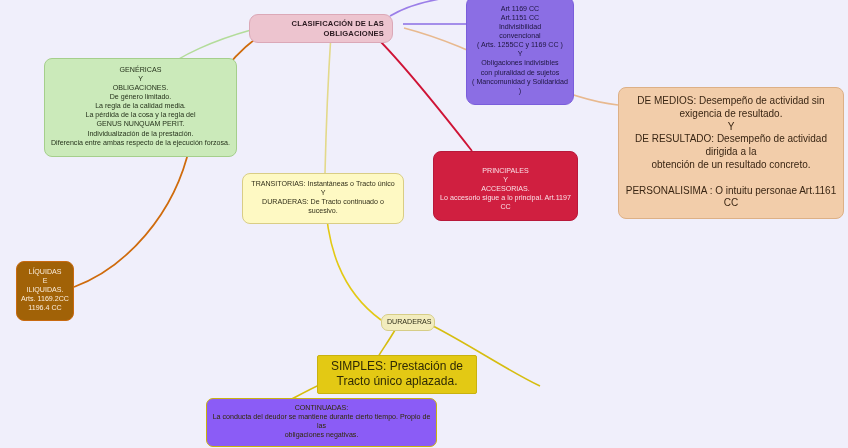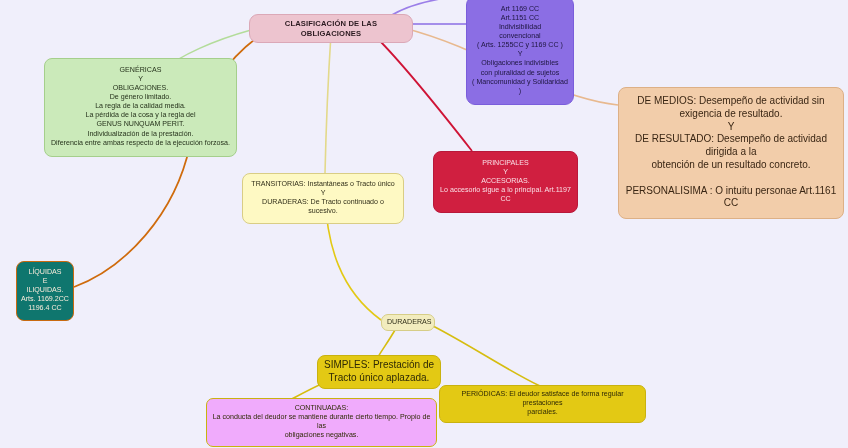--- a/index.html
+++ b/index.html
@@ -30,29 +30,30 @@
     box-sizing: border-box;
     text-align: center;
     white-space: pre-line;
     line-height: 1.28;
   }
 
   
   .n-root {
     left: 249px;
     top: 14px;
-    width: 164px;
+    width: 144px;
     padding: 4px 8px;
     background: #edc4cf;
     border: 1px solid #dba8b7;
     border-radius: 9px;
     font-size: 7.6px;
     font-weight: bold;
     color: #2b1a20;
     letter-spacing: 0.15px;
+    text-align: right;
   }
 
   
   .n-genericas {
     left: 44px;
     top: 58px;
     width: 193px;
     padding: 7px 5px 8px 5px;
     background: #cbeaba;
     border: 1px solid #a5cf8c;
@@ -85,21 +86,21 @@
     border-radius: 8px;
     font-size: 10px;
     color: #3a2614;
   }
 
   
   .n-principales {
     left: 433px;
     top: 151px;
     width: 145px;
-    padding: 7px 4px 8px 4px;
+    padding: 15px 4px 8px 4px;
     background: #d01f40;
     border: 1px solid #b8183a;
     border-radius: 8px;
     font-size: 7.1px;
     color: #fadfe6;
   }
 
   
   .n-transitorias {
     left: 242px;
@@ -112,21 +113,21 @@
     font-size: 7.1px;
     color: #32301a;
   }
 
   
   .n-liquidas {
     left: 16px;
     top: 261px;
     width: 58px;
     padding: 6px 3px 7px 3px;
-    background: #0f766e;
+    background: #a16207;
     border: 1px solid #c96a10;
     border-radius: 8px;
     font-size: 7.1px;
     color: #fbeddc;
   }
 
   
   .n-duraderas {
     left: 381px;
     top: 314px;
@@ -137,26 +138,26 @@
     border-radius: 7px;
     font-size: 7.1px;
     color: #32301a;
     text-align: right;
   }
 
   
   .n-simples {
     left: 317px;
     top: 355px;
-    width: 124px;
+    width: 160px;
     padding: 3px 5px;
     background: #e3c914;
     border: 1px solid #c9b20f;
-    border-radius: 8px;
-    font-size: 10px;
+    border-radius: 2px;
+    font-size: 12px;
     color: #2f2a05;
   }
 
   
   .n-periodicas {
     left: 439px;
     top: 385px;
     width: 207px;
     padding: 4px 5px 5px 5px;
     background: #e3c914;
@@ -165,21 +166,21 @@
     font-size: 7.1px;
     color: #2f2a05;
   }
 
   
   .n-continuadas {
     left: 206px;
     top: 398px;
     width: 231px;
     padding: 5px 5px 6px 5px;
-    background: #f0abfc;
+    background: #8b5cf6;
     border: 1px solid #c9b20f;
     border-radius: 7px;
     font-size: 7.1px;
     color: #2f2a05;
   }
 </style>
 </head>
 <body>
 
 <div id="canvas">
@@ -250,20 +251,18 @@
   <div class="node n-liquidas">LÍQUIDAS
 E
 ILIQUIDAS.
 Arts. 1169.2CC
 1196.4 CC</div>
 
   <div class="node n-duraderas">DURADERAS</div>
 
   <div class="node n-simples">SIMPLES: Prestación de Tracto único aplazada.</div>
 
-  <div class="node n-periodicas">PERIÓDICAS: El deudor satisface de forma regular prestaciones
-parciales.</div>
 
   <div class="node n-continuadas">CONTINUADAS:
 La conducta del deudor se mantiene durante cierto tiempo. Propio de las
 obligaciones negativas.</div>
 
 </div>
 
 </body></html>

